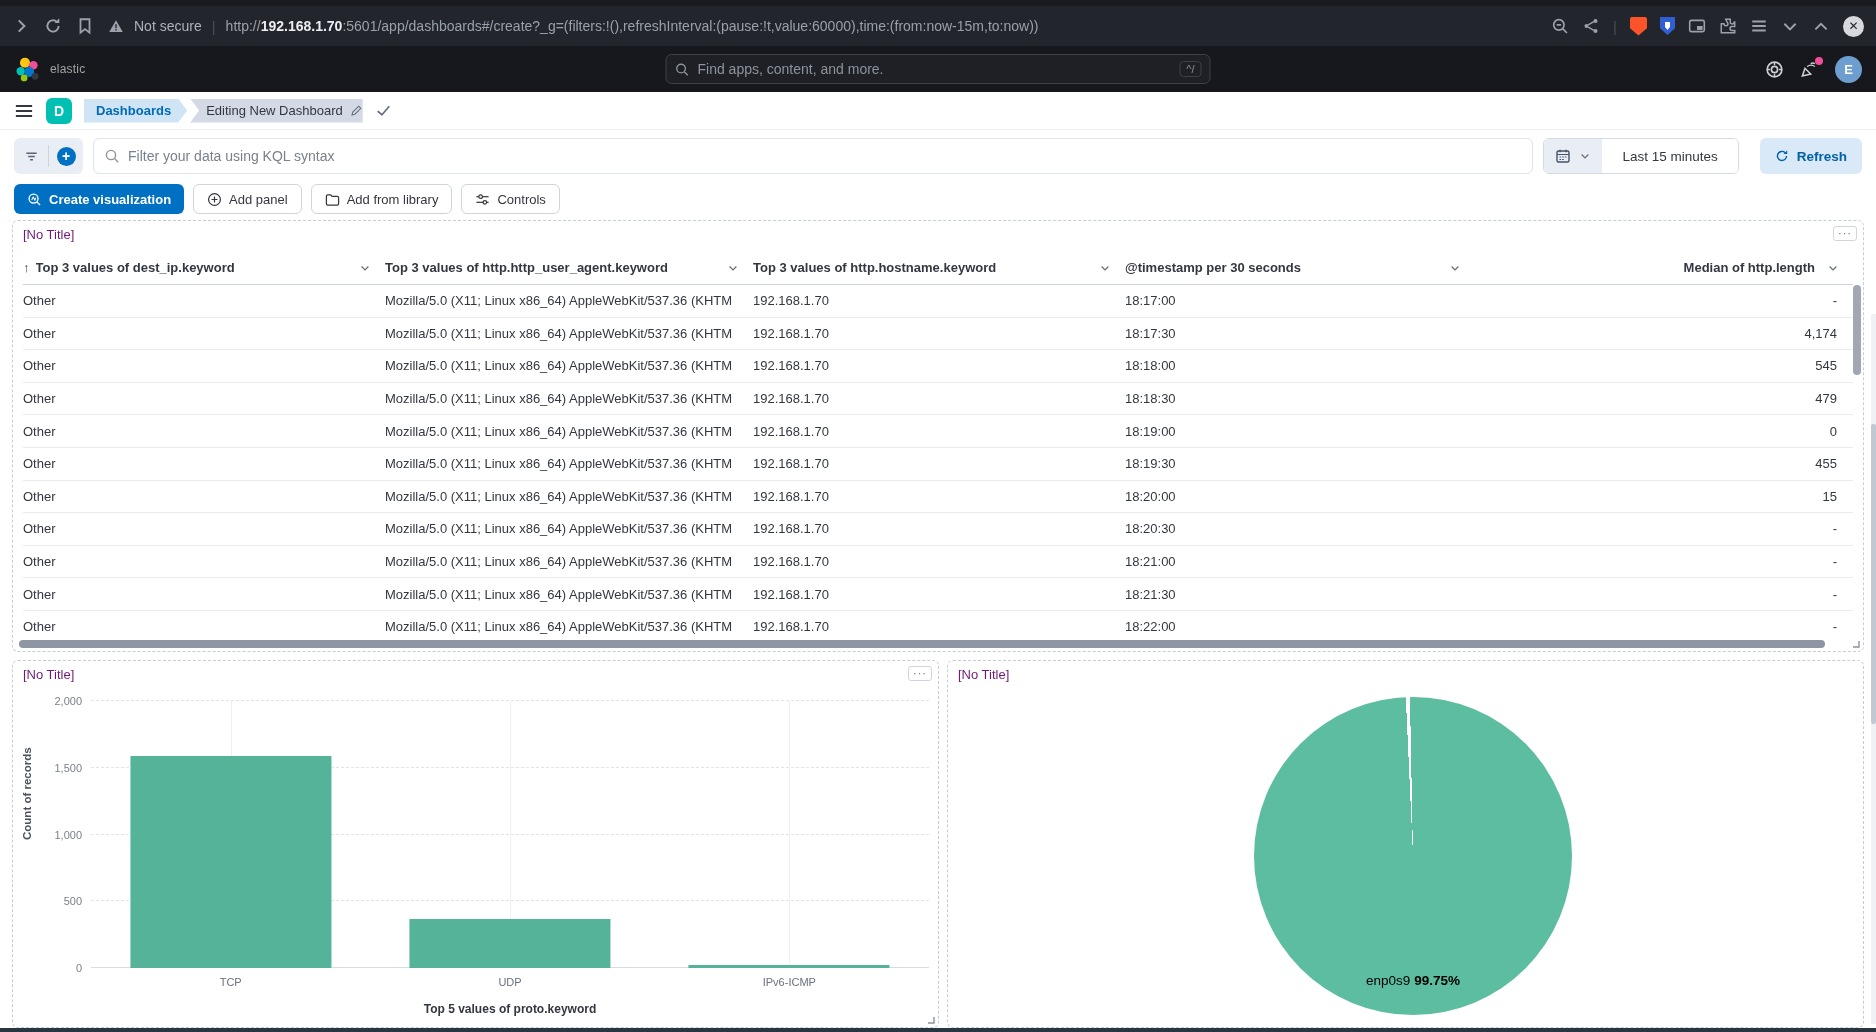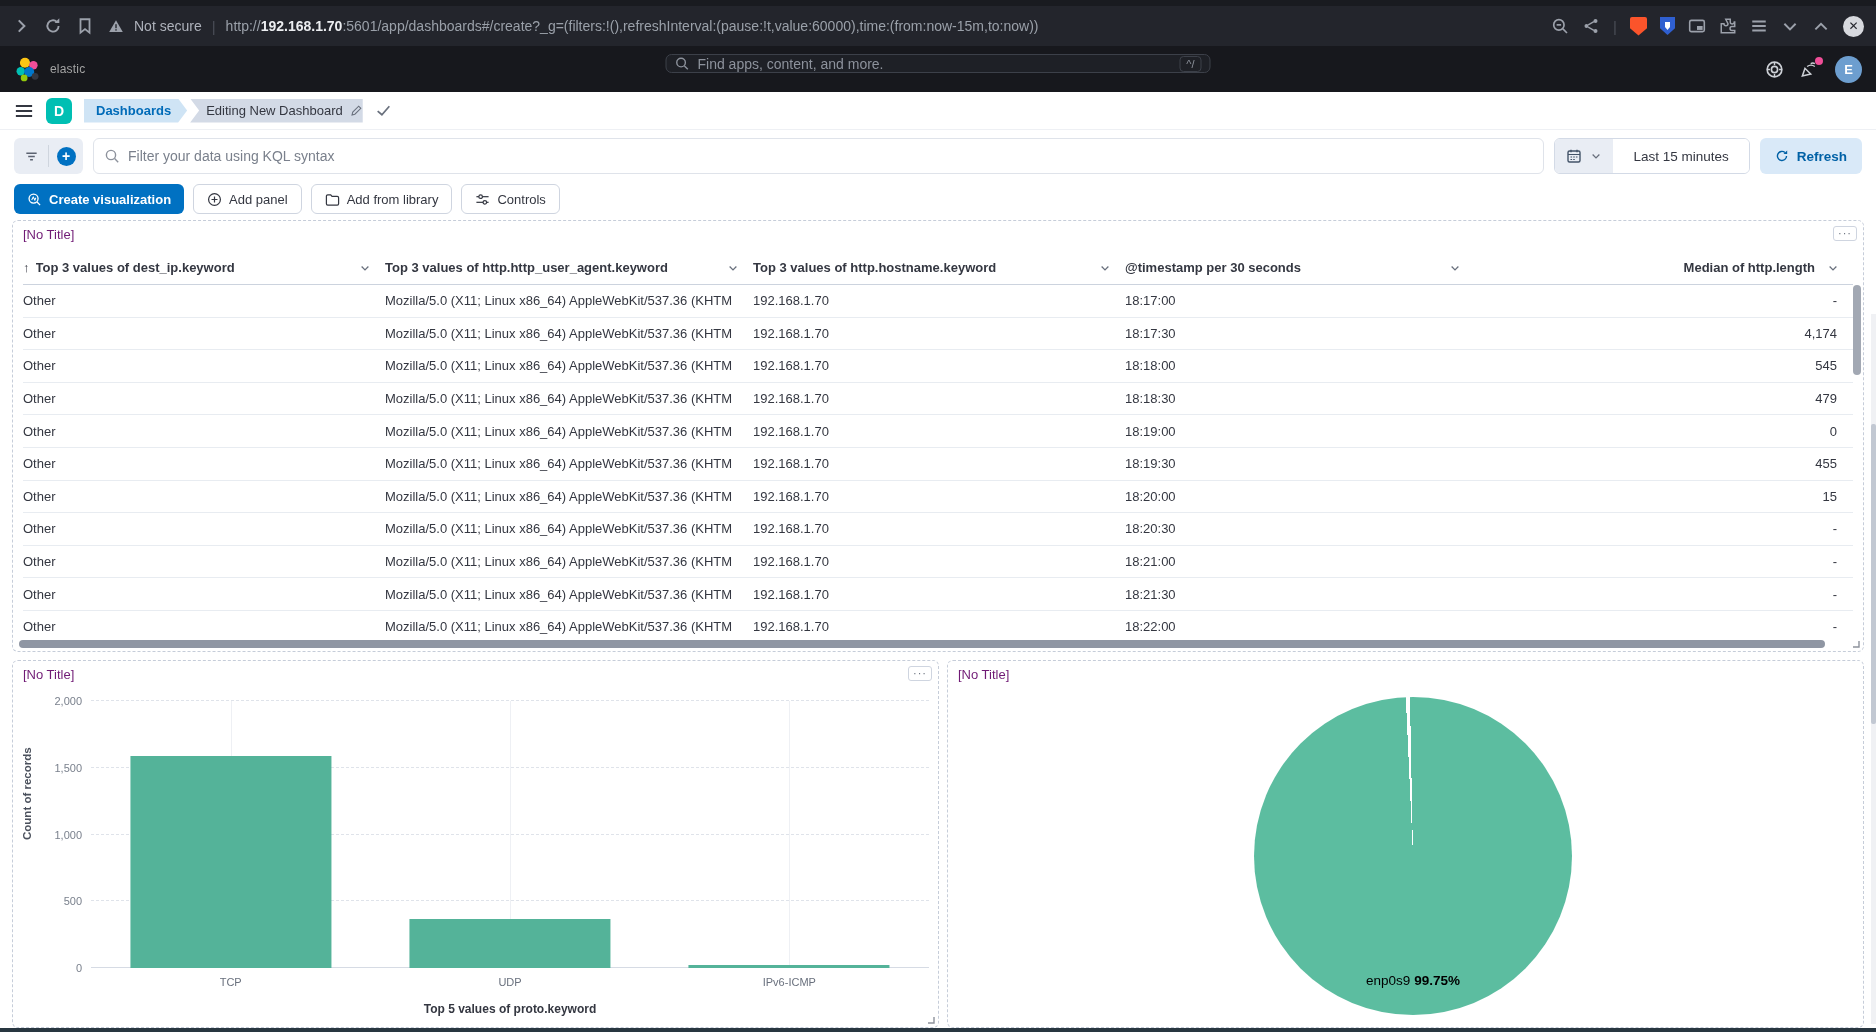--- a/index.html
+++ b/index.html
@@ -23,21 +23,21 @@
   .blueshield:after { content:""; width:5px; height:8px; background:#fff; clip-path:polygon(0 0,100% 0,100% 62%,50% 100%,0 62%); }
   .closecircle { width:21px; height:21px; border-radius:50%; background:#d7d9de; color:#23252c;
     display:flex; align-items:center; justify-content:center; font-size:12px; font-weight:700; }
 
   
   .appheader { height:46px; background:#17181d; position:relative;
     display:flex; align-items:center; padding:0 14px; }
   .brand { display:flex; align-items:center; gap:9px; }
   .brandname { color:#a3a3a3; font-size:12px; letter-spacing:.2px;text-align:center; }
   .gsearch { position:absolute; left:50%; top:8px; transform:translateX(-50%);
-    width:545px; height:19px; background:#1e2026; border:1px solid #3c4049; border-radius:6px;
+    width:545px; height:30px; background:#1e2026; border:1px solid #3c4049; border-radius:6px;
     display:flex; align-items:center; padding:0 8px; gap:8px; }
   .gsearch input { flex:1; background:transparent; border:none; outline:none;
     color:#c6cad1; font-size:14px; font-family:inherit; }
   .gsearch input::placeholder { color:#8d929c; }
   .kbd { border:1px solid #3c4049; border-radius:4px; color:#8d929c; font-size:11px; padding:1px 6px; }
   .hdr-right { margin-left:auto; display:flex; align-items:center; gap:16px; color:#cdd0d6; }
   .newsdot { position:relative; }
   .newsdot:after { content:""; position:absolute; top:-3px; right:-4px; width:8px; height:8px;
     border-radius:50%; background:#f04e98; }
   .avatar { width:27px; height:27px; border-radius:50%; background:#6d9ecf; color:#fff;
@@ -74,21 +74,21 @@
   .kqlinput { flex:1; height:36px; border:1px solid #dfe3ea; border-radius:6px;
     display:flex; align-items:center; gap:8px; padding:16px 10px; }
   .kqlinput input { flex:1; border:none; outline:none; font-size:14px; font-family:inherit; color:#343741; }
   .kqlinput input::placeholder { color:#7a808c; }
   .datepicker { height:36px; border:1px solid #d3dae6; border-radius:6px; display:flex; overflow:hidden; flex:none; }
   .dp-left { background:#e9edf4; display:flex; align-items:center; gap:8px; padding:0 11px; color:#435368; }
   .dp-right { background:#fff; display:flex; align-items:center; padding:0 20px;
     font-size:13.5px; color:#343741; }
   .refreshbtn { height:36px; background:#d9e9f8; border:none; border-radius:6px; padding:0 15px;
     color:#0061a6; font-size:13.5px; font-weight:600; display:flex; align-items:center; gap:8px;
-    font-family:inherit; flex:none; }
+    font-family:inherit; flex:none;margin-left:11px; }
 
   
   .actionsbar { height:34px; background:#fff; display:flex; align-items:center; gap:9px; padding:0 14px; }
   .btn-primary { height:30px; background:#0071c2; color:#fff; border:none; border-radius:6px;
     padding:0 13px; font-size:13px; font-weight:600; display:flex; align-items:center; gap:7px; font-family:inherit; }
   .btn-ghost { height:30px; background:#fff; color:#343741; border:1px solid #cfd5e0; border-radius:6px;
     padding:0 13px; font-size:13px; font-weight:500; display:flex; align-items:center; gap:7px; font-family:inherit; }
 
   
   .dash { height:812px; padding:4px 12px 0; background:#fff; position:relative; }

